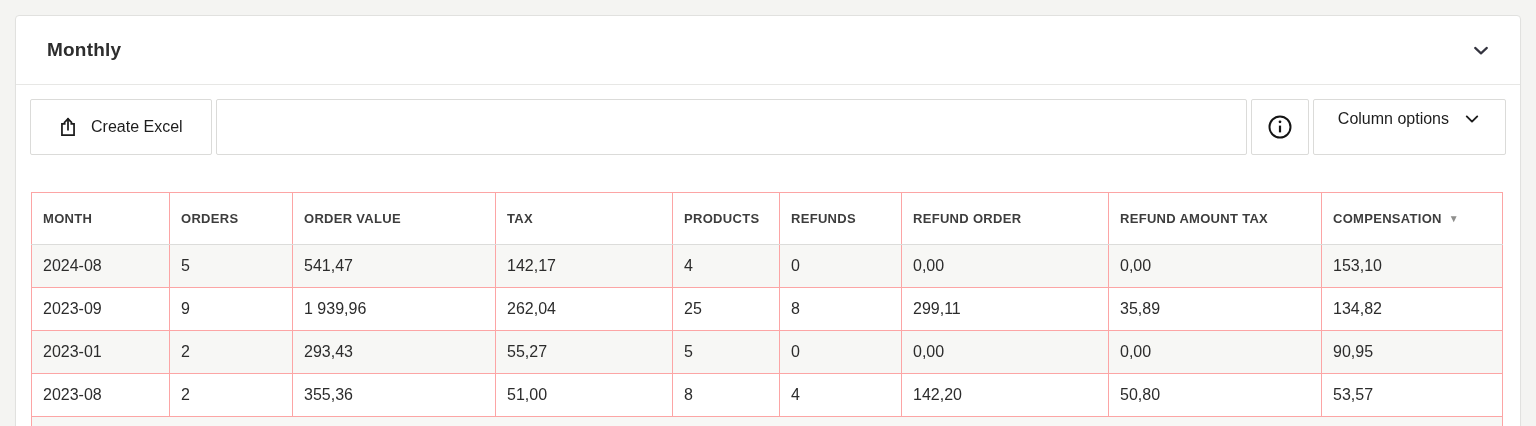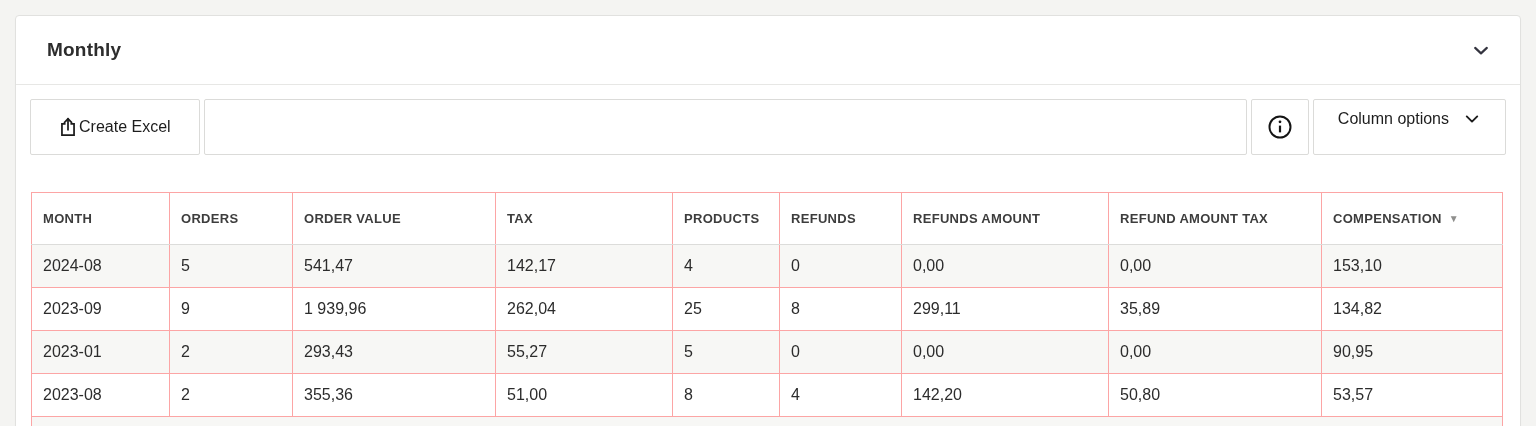--- a/index.html
+++ b/index.html
@@ -34,21 +34,21 @@
     display: flex; gap: 4px;
   }
   .tb-box {
     background: #ffffff;
     border: 1px solid #dbdbd9;
     border-radius: 2px;
     height: 56px;
     display: flex; align-items: center;
   }
   button.tb-box { cursor: pointer; font-family: "Liberation Sans", sans-serif; }
-  .tb-create { padding: 0 28px 0 26px; }
+  .tb-create { gap: 12px; padding: 0 28px 0 26px; }
   .tb-create span { font-size: 16px; color: #1d1d1d; }
   .tb-spacer { flex: 1; }
   .tb-info { width: 58px; justify-content: center; }
   .tb-colopts { gap: 14px; padding: 0 24px 17px 24px; }
   .tb-colopts span { font-size: 16px; color: #1d1d1d; }
   .table-wrap { margin: 37px 14px 0 15px; }
   table {
     border-collapse: collapse;
     width: 1471px;
     table-layout: fixed;
@@ -129,21 +129,21 @@
           <col style="width: 181px;">
         </colgroup>
       <thead>
         <tr id="header-row">
             <th><span>MONTH</span></th>
             <th><span>ORDERS</span></th>
             <th><span>ORDER VALUE</span></th>
             <th><span>TAX</span></th>
             <th><span>PRODUCTS</span></th>
             <th><span>REFUNDS</span></th>
-            <th><span>REFUNDS AMOUNT</span></th>
+            <th><span>REFUND ORDER</span></th>
             <th><span>REFUND AMOUNT TAX</span></th>
             <th><span>COMPENSATION</span><span class="sort-icon">▼</span></th>
           </tr>
       </thead>
       <tbody id="table-body">
           <tr>
             <td>2024-08</td>
             <td>5</td>
             <td>541,47</td>
             <td>142,17</td>

